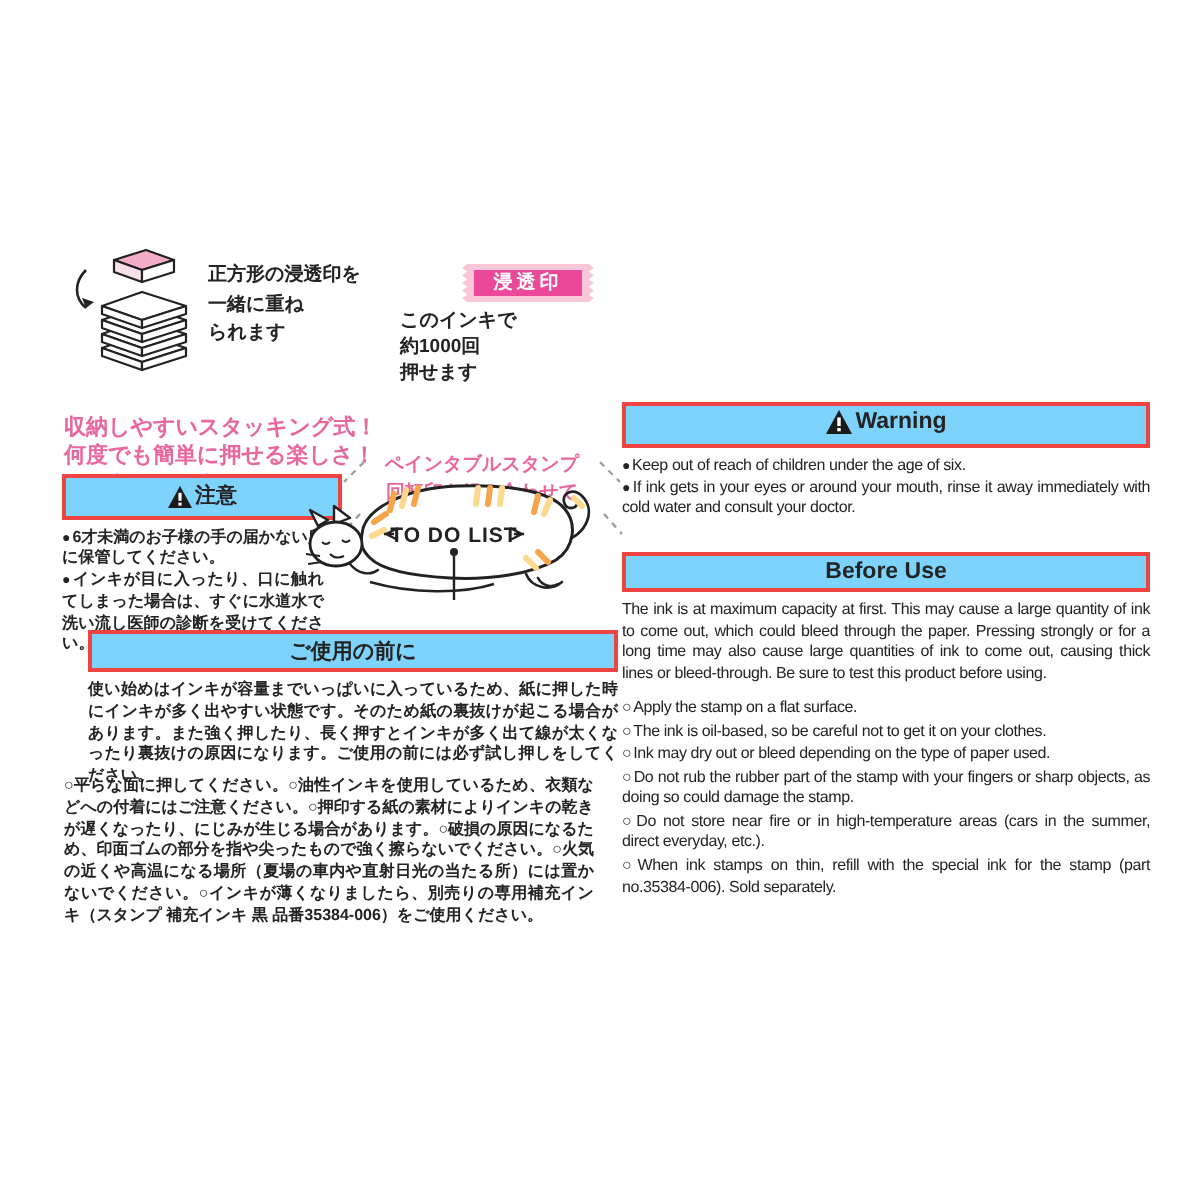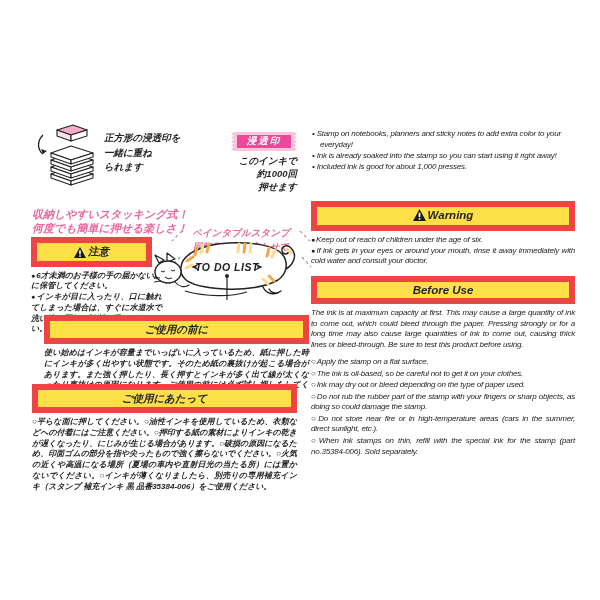--- a/index.html
+++ b/index.html
@@ -1,45 +1,45 @@
 <!DOCTYPE html>
 <html><head>
 <meta charset="utf-8">
 <style>
   * { margin:0; padding:0; box-sizing:border-box; }
   html,body { width:600px; height:600px; background:#ffffff; overflow:hidden;
     font-family:"Liberation Sans","DejaVu Sans",sans-serif; color:#232323; }
-  .page { position:relative; width:600px; height:600px;font-style:italic; }
+  .page { position:relative; width:600px; height:600px; }
 
   
   .stack-svg { position:absolute; left:33px; top:123px; }
   .stack-caption { position:absolute; left:104px; top:131px; font-size:9.5px; font-weight:bold;
     line-height:1.55; white-space:pre-line; }
 
   .badge-wrap { position:absolute; left:231px; top:132px; width:66px; height:19px; }
   .badge-outer { position:absolute; inset:0; background:#f8c6d9;
     clip-path:polygon(4% 0%,96% 0%,100% 10%,96% 20%,100% 30%,96% 40%,100% 50%,96% 60%,100% 70%,96% 80%,100% 90%,96% 100%,4% 100%,0% 90%,4% 80%,0% 70%,4% 60%,0% 50%,4% 40%,0% 30%,4% 20%,0% 10%); }
   .badge-inner { position:absolute; left:6px; right:6px; top:3px; bottom:3px; background:#ec4899;
     color:#fff; font-weight:bold; font-size:9.5px; display:flex; align-items:center; justify-content:center;
     letter-spacing:2px; }
-  .badge-caption { position:absolute; left:200px; top:155px; width:97px; text-align:right;
+  .badge-caption { position:absolute; left:200px; top:155px; width:97px; 
     font-size:9.5px; font-weight:bold; line-height:1.35; white-space:pre-line; }
 
   .slogans { position:absolute; left:32px; top:207px; color:#e8679f; font-weight:bold;
     font-size:11px; line-height:1.3; }
 
   .combo-wrap { position:absolute; left:170px; top:191px; width:142px; height:52px;margin-top:32px; }
   .combo-note { position:absolute; left:14px; right:14px; top:3px; text-align:center; color:#e8679f;
     font-weight:bold; font-size:9.5px; line-height:1.45; white-space:pre-line; }
   .combo-dashes { position:absolute; inset:0; }
 
   .caution { position:absolute; left:31px; top:237px; width:131px; }
-  .titlebox { border:6px solid #ef4444; text-align:center; font-weight:bold; font-size:10.5px;
-    padding:2px 0 1px; background:#fde047; }
-  .caution .titlebox { width:121px; }
+  .titlebox { border:2px solid #ef4444; text-align:center; font-weight:bold; font-size:10.5px;
+    padding:2px 0 1px; background:#7dd3fc; }
+  .caution .titlebox { width:140px; }
   .jp-body { font-size:8px; font-weight:bold; line-height:1.35; text-align:justify; margin-top:4px; }
   .dot-item::before { content:"●"; font-size:7px; margin-right:1px; }
   .circ-item::before { content:"○"; margin-right:1px; }
 
   .cat-wrap { position:absolute; left:151px; top:235px; }
   .rotary-label { position:absolute; left:176px; top:318px; width:100px; text-align:center;
     color:#e8679f; font-weight:bold; font-size:9px; }
 
   .sec-pre { position:absolute; left:44px; top:315px; width:265px; }
   .sec-usage { position:absolute; left:32px; top:384px; width:265px; }
@@ -185,29 +185,23 @@
     </svg>
   </div>
   <div class="rotary-label">回転印</div>
 
   <div class="sec-pre">
     <div class="titlebox">ご使用の前に</div>
     <div class="jp-body">使い始めはインキが容量までいっぱいに入っているため、紙に押した時にインキが多く出やすい状態です。そのため紙の裏抜けが起こる場合があります。また強く押したり、長く押すとインキが多く出て線が太くなったり裏抜けの原因になります。ご使用の前には必ず試し押しをしてください。</div>
   </div>
 
   <div class="sec-usage">
-    <div class="titlebox">ご使用にあたって</div>
     <div class="jp-body">○平らな面に押してください。○油性インキを使用しているため、衣類などへの付着にはご注意ください。○押印する紙の素材によりインキの乾きが遅くなったり、にじみが生じる場合があります。○破損の原因になるため、印面ゴムの部分を指や尖ったもので強く擦らないでください。○火気の近くや高温になる場所（夏場の車内や直射日光の当たる所）には置かないでください。○インキが薄くなりましたら、別売りの専用補充インキ（スタンプ 補充インキ 黒 品番35384-006）をご使用ください。</div>
   </div>
 
-  <div class="highlights">
-    <p class="hl-item">Stamp on notebooks, planners and sticky notes to add extra color to your everyday!</p>
-    <p class="hl-item">Ink is already soaked into the stamp so you can start using it right away!</p>
-    <p class="hl-item">Included ink is good for about 1,000 presses.</p>
-  </div>
 
   <div class="warning">
     <div class="titlebox">
       <span class="warn-title-row">
         <svg class="warn-icon" width="13" height="12" viewBox="0 0 12 11">
           <path d="M6 0 L12 11 H0 Z" fill="#1a1a1a"></path>
           <rect x="5.2" y="3.4" width="1.6" height="4" fill="#fff"></rect>
           <rect x="5.2" y="8.3" width="1.6" height="1.5" fill="#fff"></rect>
         </svg>
         <span>Warning</span>
@@ -220,18 +214,18 @@
   </div>
 
   <div class="before-en">
     <div class="titlebox">Before Use</div>
     <div class="en-body">The ink is at maximum capacity at first. This may cause a large quantity of ink to come out, which could bleed through the paper. Pressing strongly or for a long time may also cause large quantities of ink to come out, causing thick lines or bleed-through. Be sure to test this product before using.</div>
     <div class="en-body en-list">
       <p class="circ-item">Apply the stamp on a flat surface.</p>
       <p class="circ-item">The ink is oil-based, so be careful not to get it on your clothes.</p>
       <p class="circ-item">Ink may dry out or bleed depending on the type of paper used.</p>
       <p class="circ-item">Do not rub the rubber part of the stamp with your fingers or sharp objects, as doing so could damage the stamp.</p>
-      <p class="circ-item">Do not store near fire or in high-temperature areas (cars in the summer, direct sunlight, etc.).</p>
+      <p class="circ-item">Do not store near fire or in high-temperature areas (cars in the summer, direct everyday, etc.).</p>
       <p class="circ-item">When ink stamps on thin, refill with the special ink for the stamp (part no.35384-006). Sold separately.</p>
     </div>
   </div>
 
 </div>
 
 </body></html>

